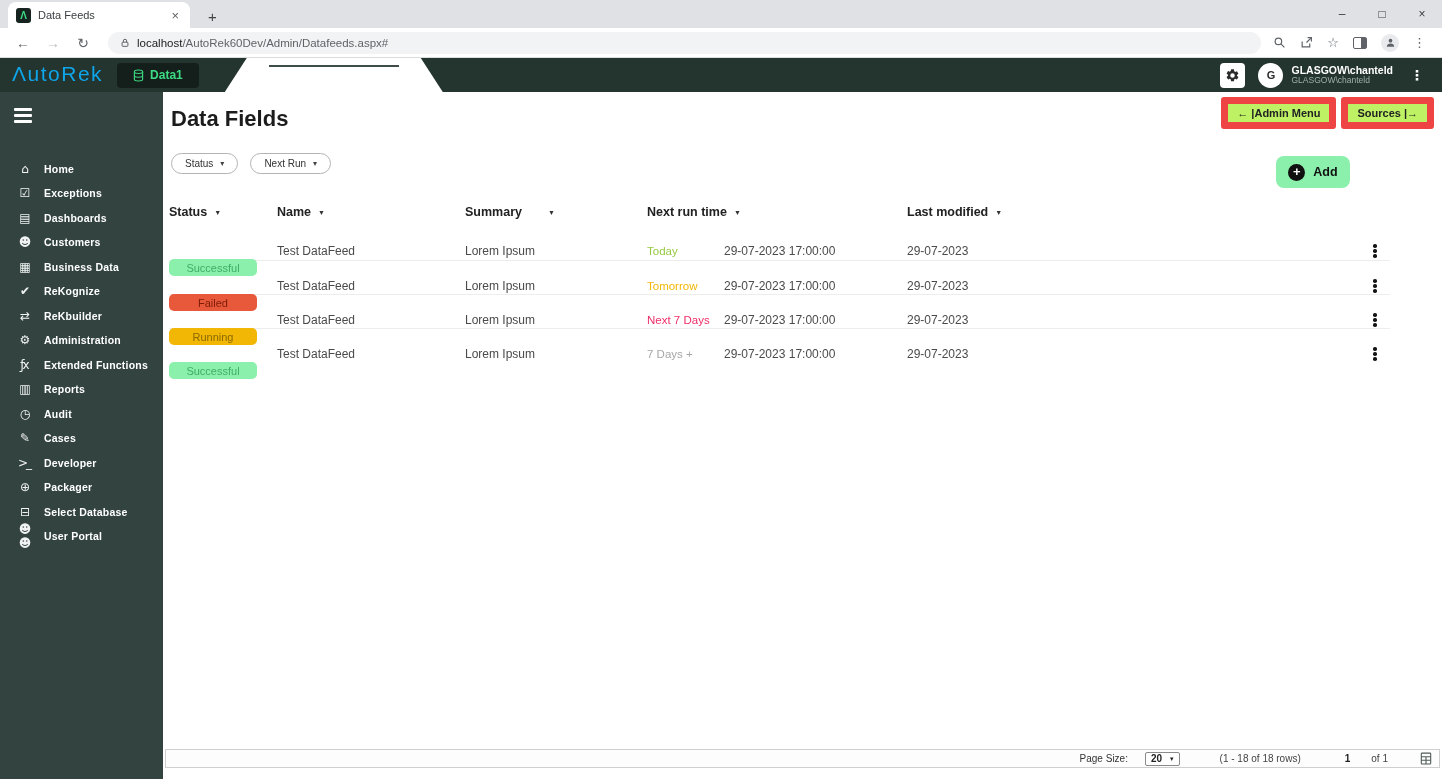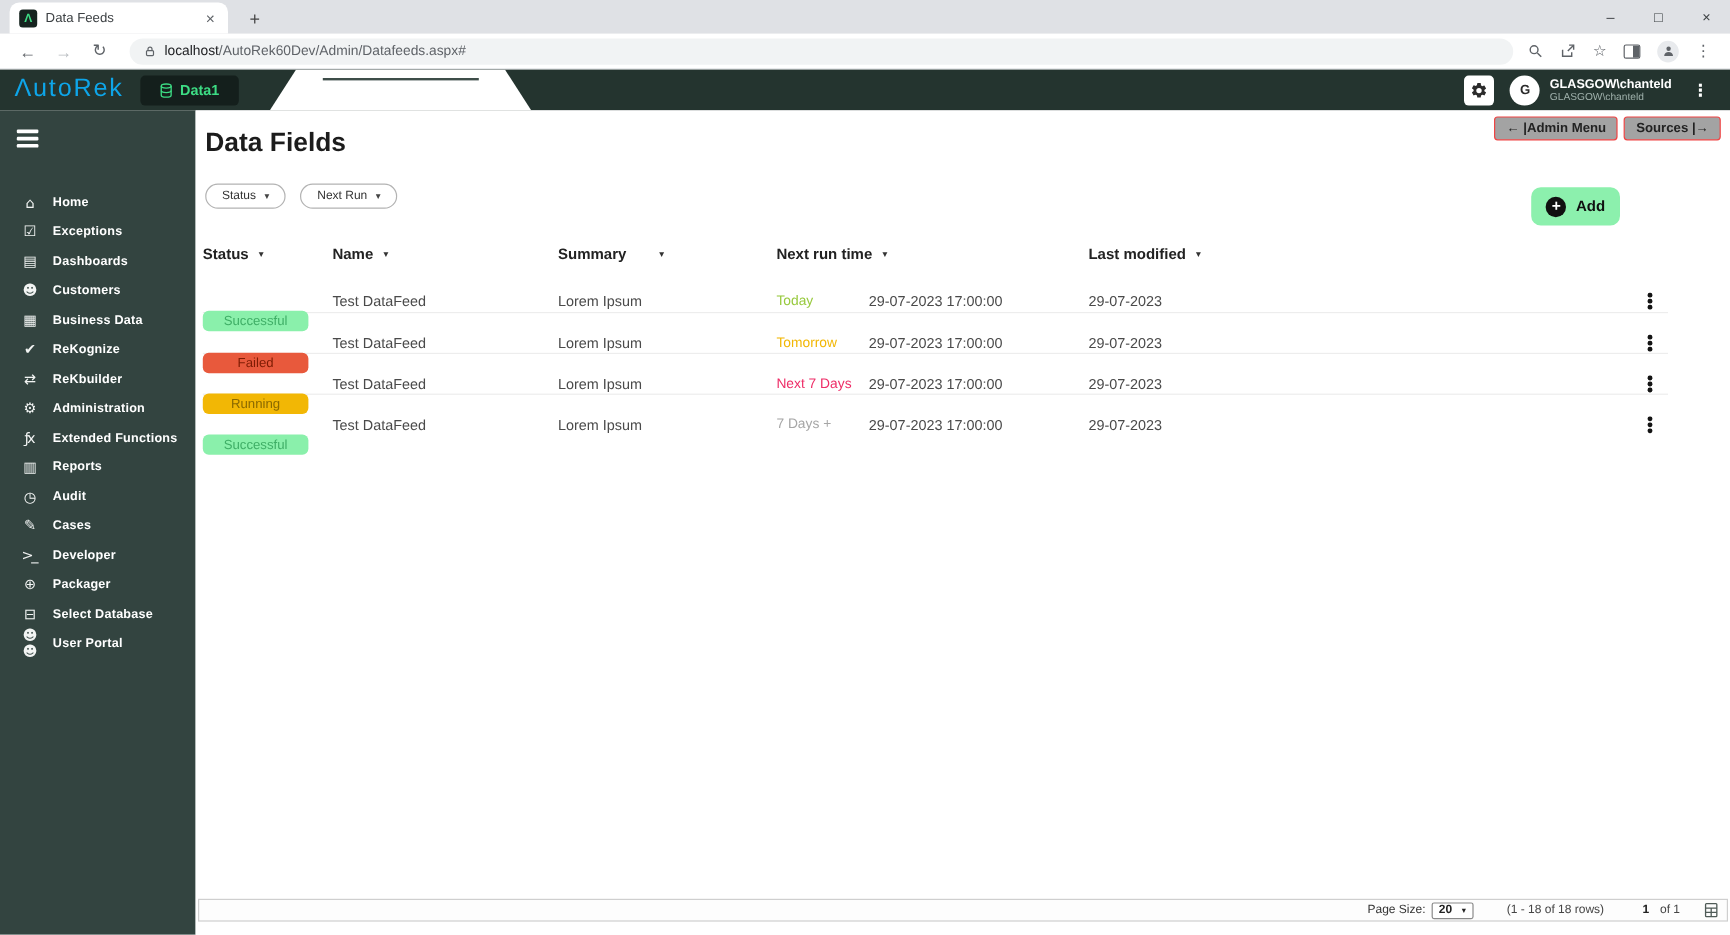--- a/index.html
+++ b/index.html
@@ -54,21 +54,21 @@
   .hamburger { margin: 4px 0 34px 14px; width: 18px; display: flex; flex-direction: column; gap: 3.5px; }
   .hamburger i { height: 2.5px; background: #fff; border-radius: 1px; }
   .side-item { display: flex; align-items: center; gap: 10px; padding: 0 0 0 14px; height: 24.5px; color: #fff; }
   .side-glyph { width: 20px; flex: none; text-align: center; font-size: 12px; color: #f2f4f3; font-family: "DejaVu Sans", sans-serif; letter-spacing: -2px; }
   .side-label { font-size: 10.5px; font-weight: bold; letter-spacing: 0.2px; }
 
   
   .main { flex: 1; position: relative; background: #fff; padding: 10px 8px 0 6px; }
   .page-title { font-size: 22px; font-weight: bold; color: #1c1c1c; margin: 4px 0 0 2px; }
   .admin-nav { position: absolute; top: 5px; right: 8px; display: flex; gap: 5px; }
-  .admin-nav .navlink { border: 1px solid #ef4444; border-radius: 3px; background: #a3a3a3; font-size: 11px; font-weight: bold; color: #222; padding: 3px 9px; white-space: nowrap; }
+  .admin-nav .navlink { border: 7px solid #ef4444; border-radius: 3px; background: #bef264; font-size: 11px; font-weight: bold; color: #222; padding: 3px 9px; white-space: nowrap; }
   .filters { display: flex; gap: 12px; margin: 21px 0 0 2px; }
   .filter-pill { border: 1px solid #b3b3b3; border-radius: 11px; background: #fff; padding: 4px 13px; font-size: 10px; color: #333; display: flex; align-items: center; gap: 7px; }
   .filter-pill .dd { font-size: 8px; color: #444; }
   .add-btn { position: absolute; top: 64px; right: 92px; width: 74px; height: 32px; background: #8cf0ad; border-radius: 8px; display: flex; align-items: center; justify-content: center; gap: 8px; }
   .add-plus { width: 17px; height: 17px; background: #101010; color: #fff; border-radius: 50%; font-size: 13px; font-weight: bold; display: flex; align-items: center; justify-content: center; line-height: 1; padding-bottom: 1px; }
   .add-label { font-size: 12.5px; font-weight: bold; color: #101010; }
 
   .table { margin-top: 26px; padding-right: 44px; }
   .thead, .tr { display: grid; grid-template-columns: 108px 188px 182px 77px 183px 1fr 30px; align-items: center; }
   .thead { height: 24px; margin-bottom: 2px; }
@@ -77,21 +77,21 @@
   .thead .th:nth-child(3) .th-arrow { margin-left: 26px; }
   .thead .th:nth-child(4) { grid-column: 4 / span 2; }
   .tr { height: 34px; font-size: 12px; color: #4a4a4a; }
   .tr + .tr { border-top: 1px solid #ededed; }
   .badge { display: inline-block; width: 88px; text-align: center; font-size: 11px; padding: 2.5px 0; border-radius: 5px; margin-top: 33px; }
   .next-label { font-size: 11.5px; }
   .kebab { display: flex; flex-direction: column; align-items: center; gap: 1.5px; padding: 4px; }
   .kebab i { width: 3.5px; height: 3.5px; border-radius: 50%; background: #141414; }
 
   
-  .pagebar { position: absolute; left: 2px; right: 2px; bottom: 11px; height: 19px; background: #fdfdfd; border: 1px solid #cfcfcf; display: flex; align-items: center; justify-content: flex-end; font-size: 10px; color: #333; gap: 0; }
+  .pagebar { position: absolute; left: 2px; right: 2px; bottom: 11px; height: 19px; background: #fdfdfd; border: 1px solid #cfcfcf; display: flex; align-items: center; justify-content: flex-end; font-size: 10px; color: #333; gap: 12px; }
   .pg-label { margin-right: 5px; }
   .pg-select { border: 1px solid #8a8a8a; border-radius: 2px; background: #fff; padding: 0px 5px; display: flex; align-items: center; gap: 8px; font-weight: bold; color: #222; height: 14px; }
   .pg-select .dd { font-size: 7px; }
   .pg-range { margin: 0 0 0 28px; color: #444; }
   .pg-page { margin-left: 32px; font-weight: bold; color: #222; }
   .pg-of { margin-left: 9px; color: #444; }
   .pg-export { margin: 0 7px 0 20px; display: flex; align-items: center; }
 
   svg { display: block; }
 </style>

